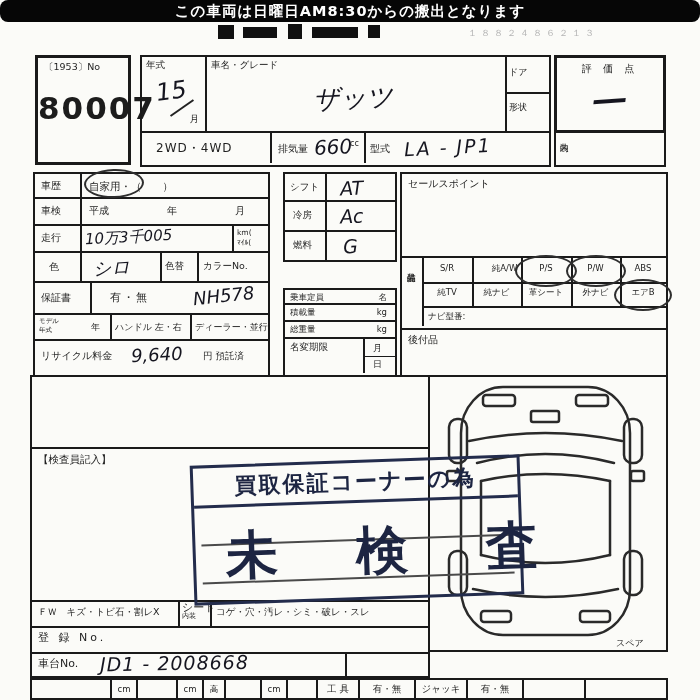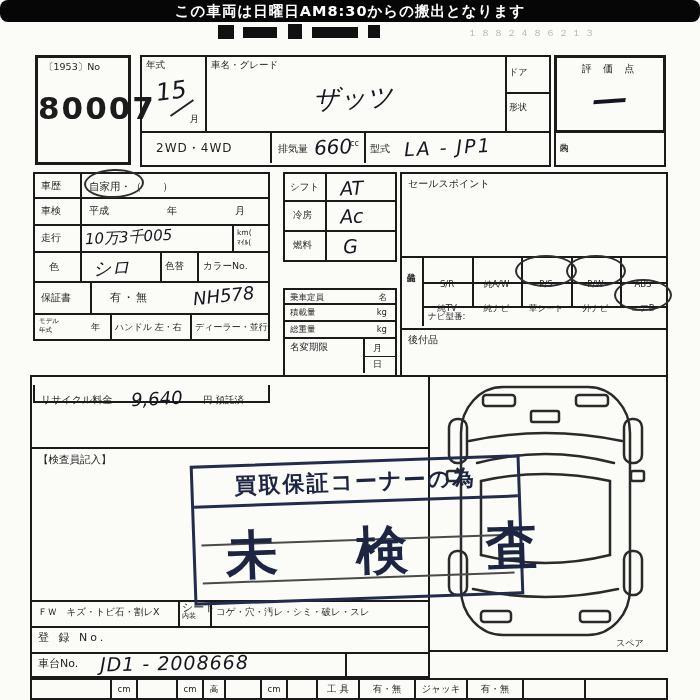--- a/index.html
+++ b/index.html
@@ -26,21 +26,21 @@
                letter-spacing:2px;color:#1d2542;border-bottom:3px solid #232c4c;box-sizing:border-box;}
   .stamp-body{position:relative;height:94px;}
   .stamp-big{position:absolute;width:100%;text-align:center;top:14px;font-size:52px;font-weight:bold;
              letter-spacing:30px;text-indent:30px;color:#1d2542;z-index:2;white-space:nowrap;}
   .stamp-line{position:absolute;left:6px;right:6px;height:2px;background:#4a4a4a;z-index:1;}
   .strip{position:absolute;left:30px;top:678px;width:638px;height:22px;box-sizing:border-box;
          border:2px solid #1a1a1a;display:flex;}
   .strip>div{box-sizing:border-box;border-right:2px solid #1a1a1a;font-size:8.5px;text-align:center;
              line-height:18px;overflow:hidden;white-space:nowrap;}
   .strip>div:last-child{border-right:none;}
-  .cellTxt{position:absolute;text-align:center;font-size:8.5px;line-height:1.1;white-space:nowrap;margin-top:16px;}
+  .cellTxt{position:absolute;text-align:center;font-size:8.5px;line-height:1.1;white-space:nowrap;}
 </style>
 </head>
 <body>
 
 <div class="sheet">
 
   <div class="banner">
     <span>この車両は日曜日AM8:30からの搬出となります</span>
   </div>
 
@@ -139,21 +139,21 @@
   <div class="box bt0" style="left:33px;top:315px;width:237px;height:26px;">
     <div class="lbl" style="left:4px;top:3px;font-size:6.5px;">モデル</div>
     <div class="lbl" style="left:4px;top:12px;font-size:6.5px;">年式</div>
     <div class="lbl" style="left:56px;top:7px;font-size:9px;">年</div>
     <div class="vline" style="left:75px;top:0;height:24px;"></div>
     <div class="lbl" style="left:80px;top:7px;font-size:9px;">ハンドル 左・右</div>
     <div class="vline" style="left:155px;top:0;height:24px;"></div>
     <div class="lbl" style="left:160px;top:7px;font-size:9px;">ディーラー・並行</div>
   </div>
 
-  <div class="box bt0" style="left:33px;top:341px;width:237px;height:18px;margin-top:44px;">
+  <div class="box bt0" style="left:33px;top:341px;width:237px;height:36px;">
     <div class="lbl" style="left:6px;top:9px;">リサイクル料金</div>
     <div class="hw" style="left:96px;top:3px;font-size:18px;">9,640</div>
     <div class="lbl" style="left:168px;top:10px;font-size:9.5px;">円 預託済</div>
   </div>
 
   <div class="box" style="left:283px;top:172px;width:114px;height:30px;">
     <div class="vline" style="left:40px;top:0;height:26px;"></div>
     <div class="lbl" style="left:5px;top:8px;font-size:9.5px;">シフト</div>
     <div class="hw" style="left:55px;top:3px;font-size:19px;">AT</div>
   </div>
@@ -194,21 +194,21 @@
   <div class="box bt0" style="left:400px;top:258px;width:268px;height:72px;">
     <div class="lbl vert" style="left:4px;top:8px;font-size:9px;">装備品</div>
     <div class="vline" style="left:20px;top:0;height:68px;"></div>
     <div class="vline" style="left:70px;top:0;height:48px;"></div>
     <div class="vline" style="left:119px;top:0;height:48px;"></div>
     <div class="vline" style="left:169px;top:0;height:48px;"></div>
     <div class="vline" style="left:218px;top:0;height:48px;"></div>
     <div class="hline" style="left:20px;top:24px;width:244px;"></div>
     <div class="hline" style="left:20px;top:48px;width:244px;"></div>
     <div class="cellTxt" style="left:20px;top:6px;width:50px;">S/R</div>
-    <div class="cellTxt" style="left:70px;top:6px;width:49px;">純A/W</div>
+    <div class="cellTxt" style="left:78px;top:6px;width:49px;">純A/W</div>
     <div class="cellTxt" style="left:119px;top:6px;width:50px;">P/S</div>
     <div class="cellTxt" style="left:169px;top:6px;width:49px;">P/W</div>
     <div class="cellTxt" style="left:218px;top:6px;width:46px;">ABS</div>
     <div class="cellTxt" style="left:20px;top:30px;width:50px;">純TV</div>
     <div class="cellTxt" style="left:70px;top:30px;width:49px;">純ナビ</div>
     <div class="cellTxt" style="left:119px;top:30px;width:50px;">革シート</div>
     <div class="cellTxt" style="left:169px;top:30px;width:49px;">外ナビ</div>
     <div class="cellTxt" style="left:218px;top:30px;width:46px;">エアB</div>
     <div class="lbl" style="left:26px;top:54px;font-size:8.5px;">ナビ型番:</div>
   </div>

